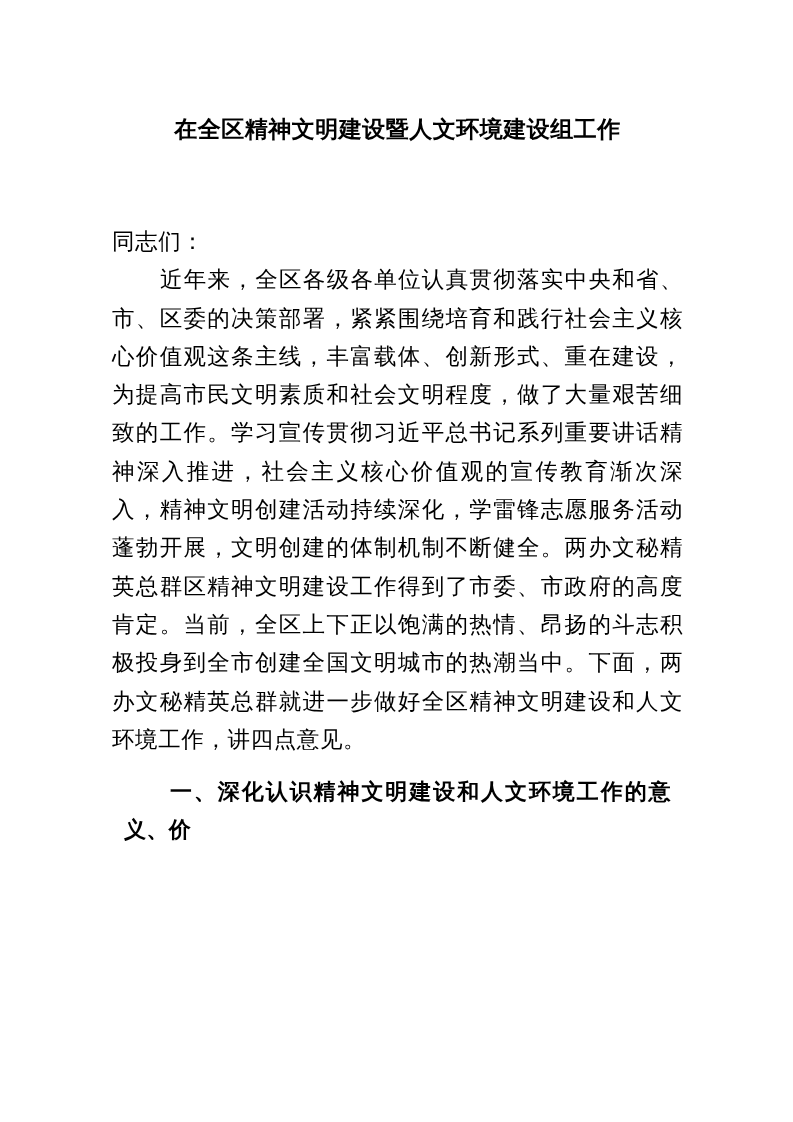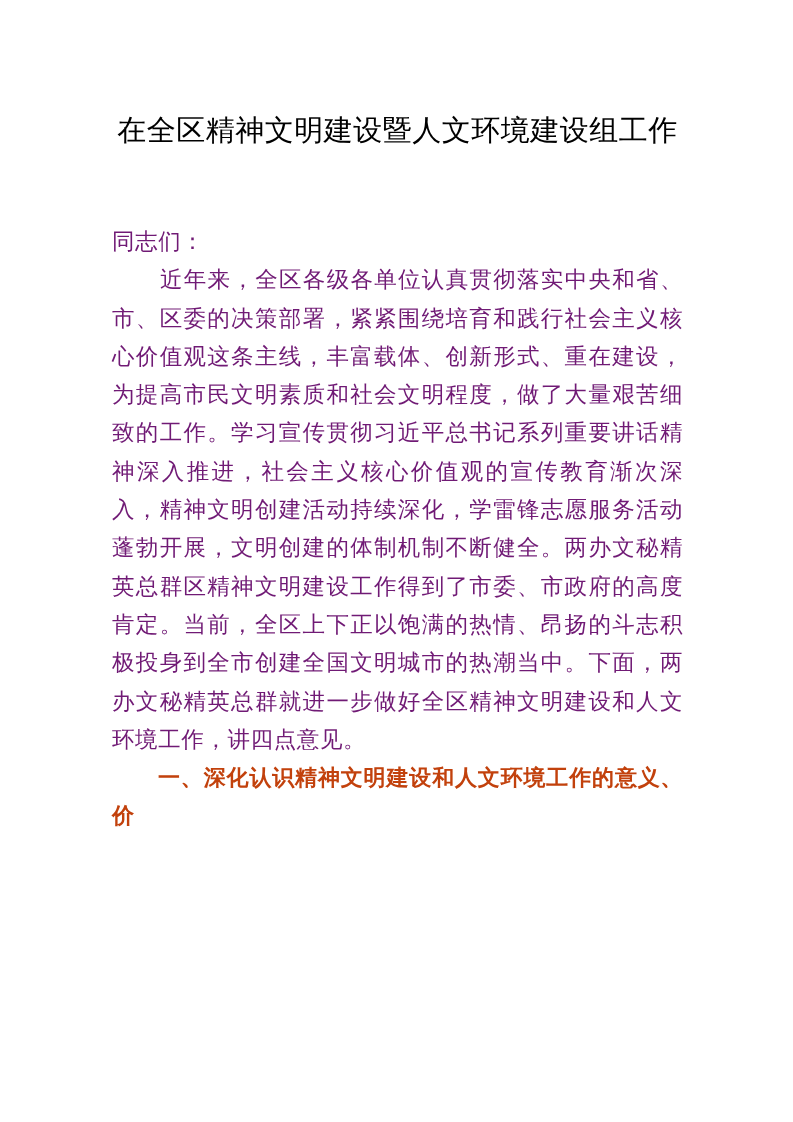--- a/index.html
+++ b/index.html
@@ -36,42 +36,42 @@
   
   .doc-title {
     margin: 0;
     padding: 0;
     position: absolute;
     left: 0;
     top: 108px;
     width: 571px;
     text-align: center;
     font-family: "Liberation Serif", "DejaVu Serif", serif;
-    font-size: 29px;
-    font-weight: 400;
+    font-size: 23px;
+    font-weight: 700;
     line-height: 44px;
     letter-spacing: 0.5px;
     color: #000000;
   }
 
   
   .body-block {
     position: absolute;
     left: 0;
     top: 222px;
     width: 571px;
   }
 
   p.para {
     margin: 0 0 0 0;
     padding: 0;
     font-family: "DejaVu Serif", "Liberation Serif", serif;
     font-size: 22.5px;
     line-height: 38.3px;
-    color: #701a75;
+    color: #000000;
     text-align: justify;
     text-justify: inter-ideograph;
     letter-spacing: 0.6px;
     font-weight: 400;
   }
 
   p.para.salutation {
     text-indent: 0;
     letter-spacing: 0.6px;
   }
@@ -87,27 +87,27 @@
   
   .tok {
     font-family: "Liberation Serif", "DejaVu Serif", serif;
     font-weight: 700;
     letter-spacing: 0;
     padding: 0 1px;
   }
 
   
   p.section-heading {
-    margin: 0;
+    margin: 12px;
     padding: 0;
-    font-family: Liberation Mono, monospace;
+    font-family: Liberation Sans, sans-serif;
     font-size: 22px;
     line-height: 38.3px;
     font-weight: 700;
-    color: #c2410c;
+    color: #000000;
     text-indent: 46px;
     text-align: justify;
     text-justify: inter-ideograph;
     letter-spacing: 0.4px;
   }
 
   .spacer-3 { height: 3px; }
 </style>
 </head>
 <body>

